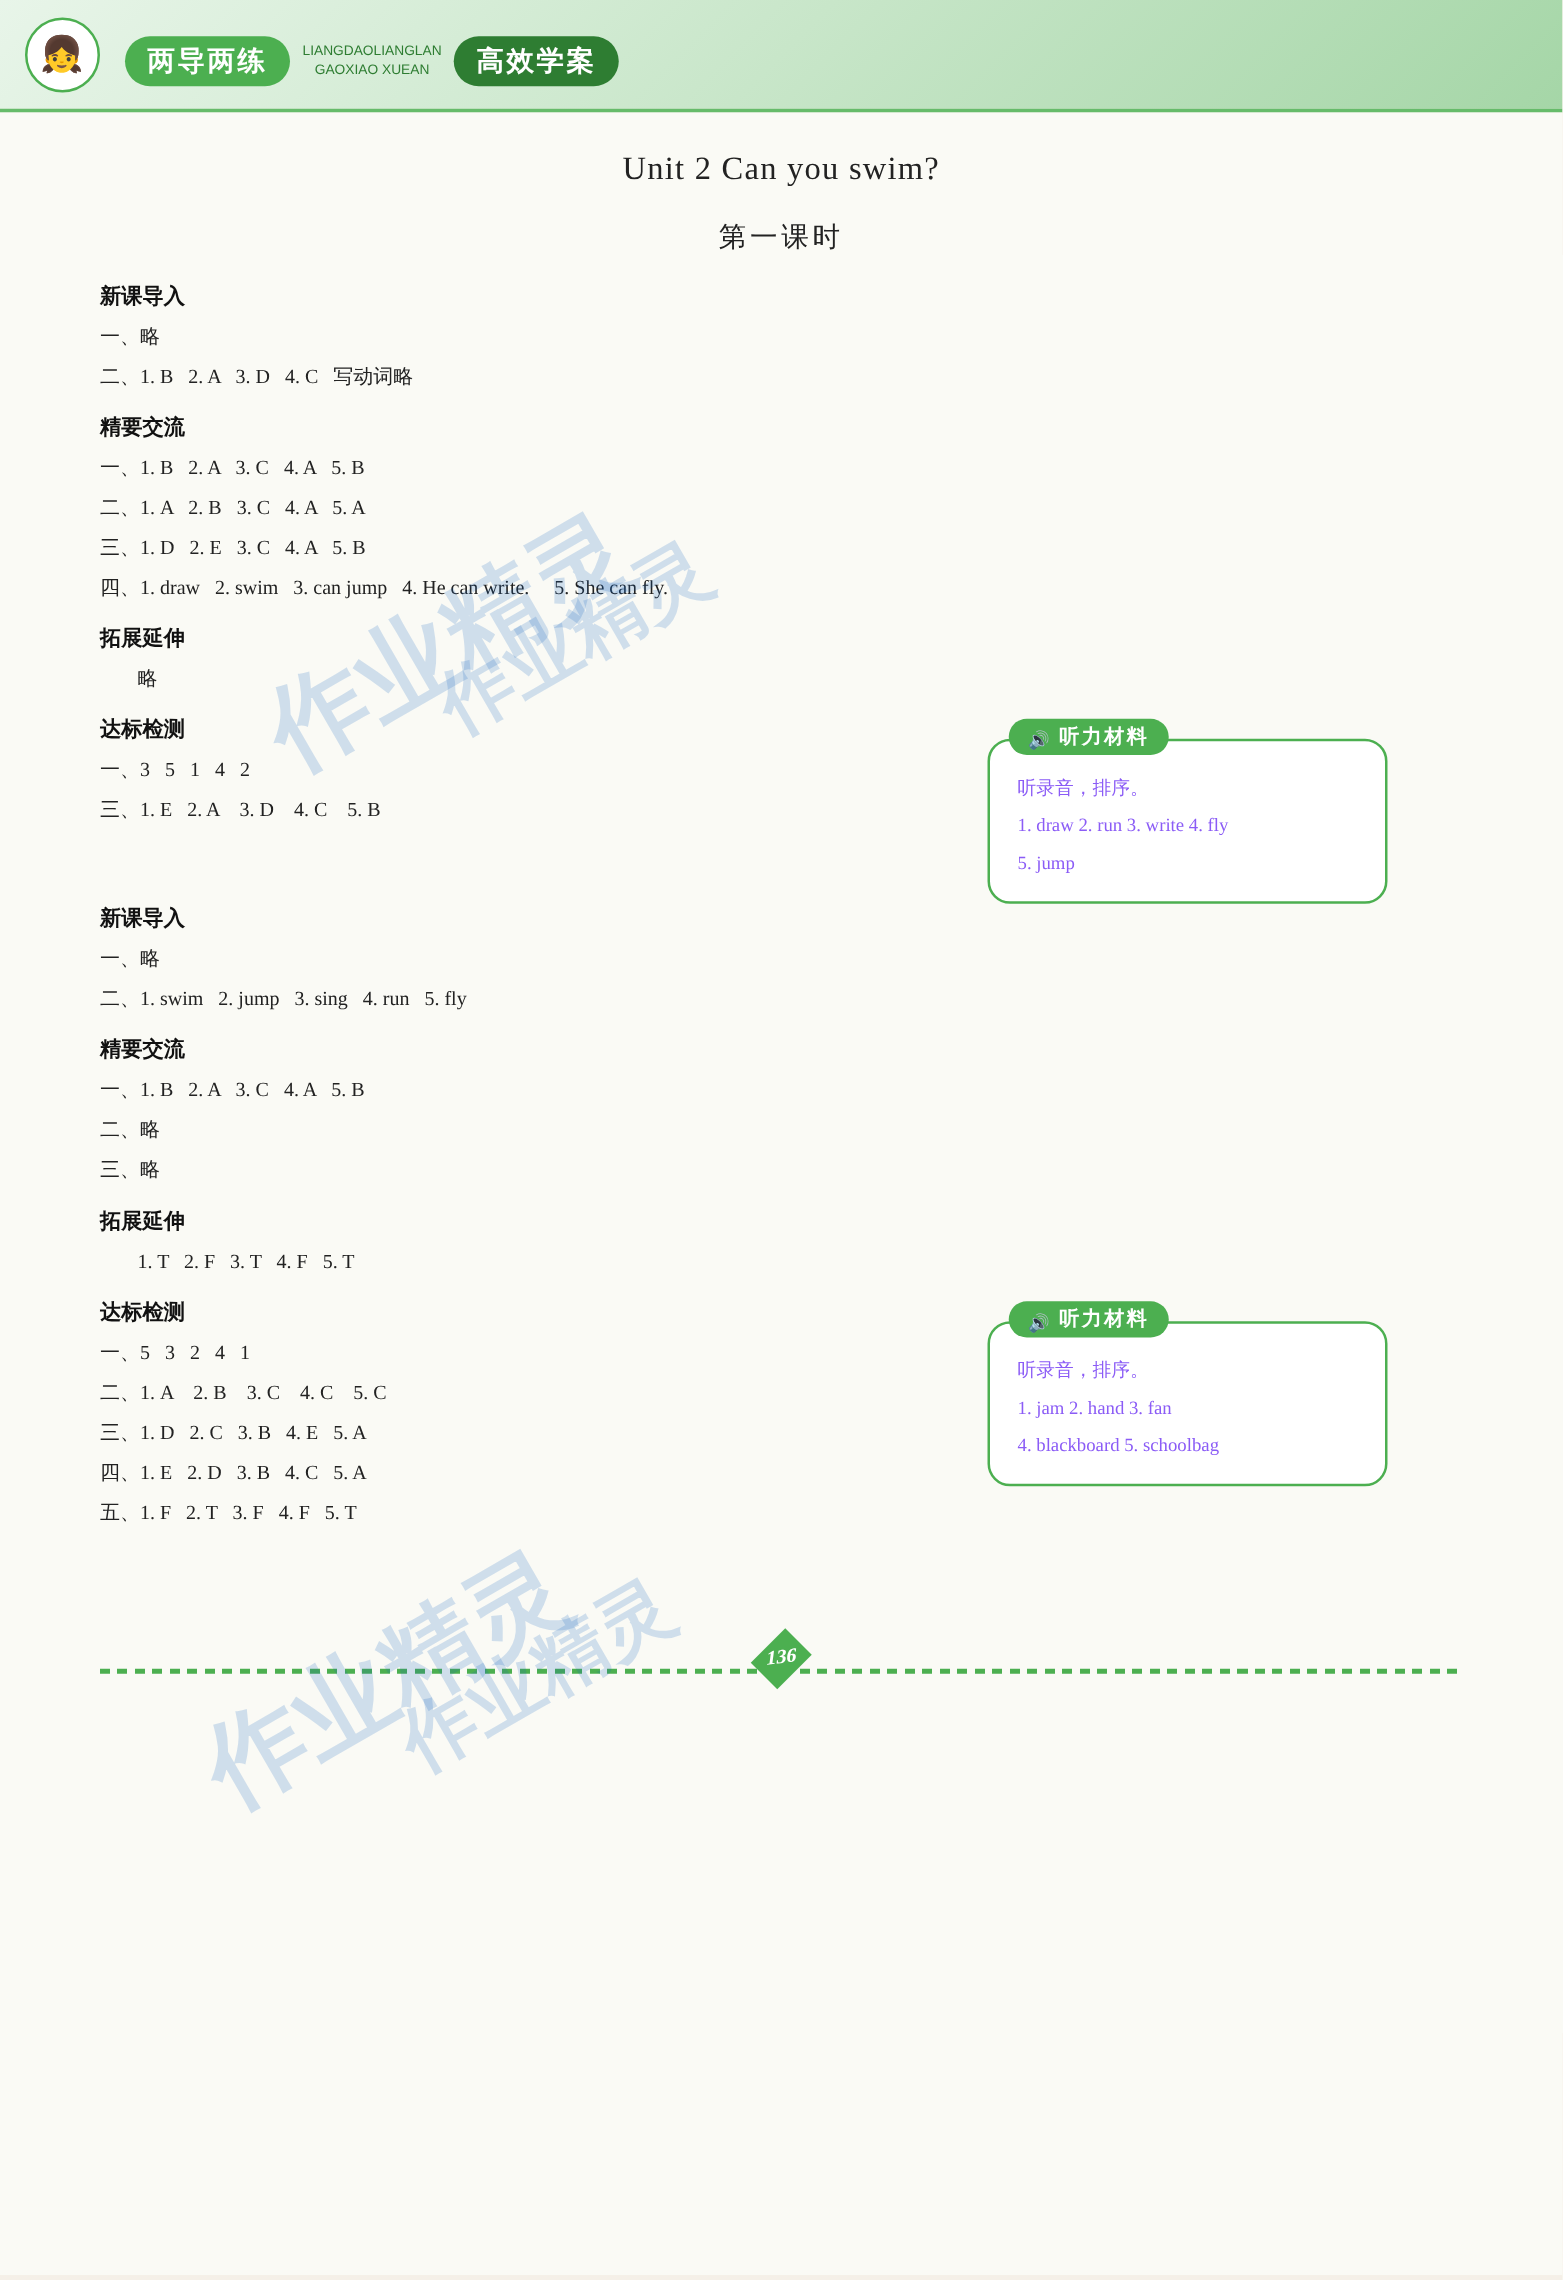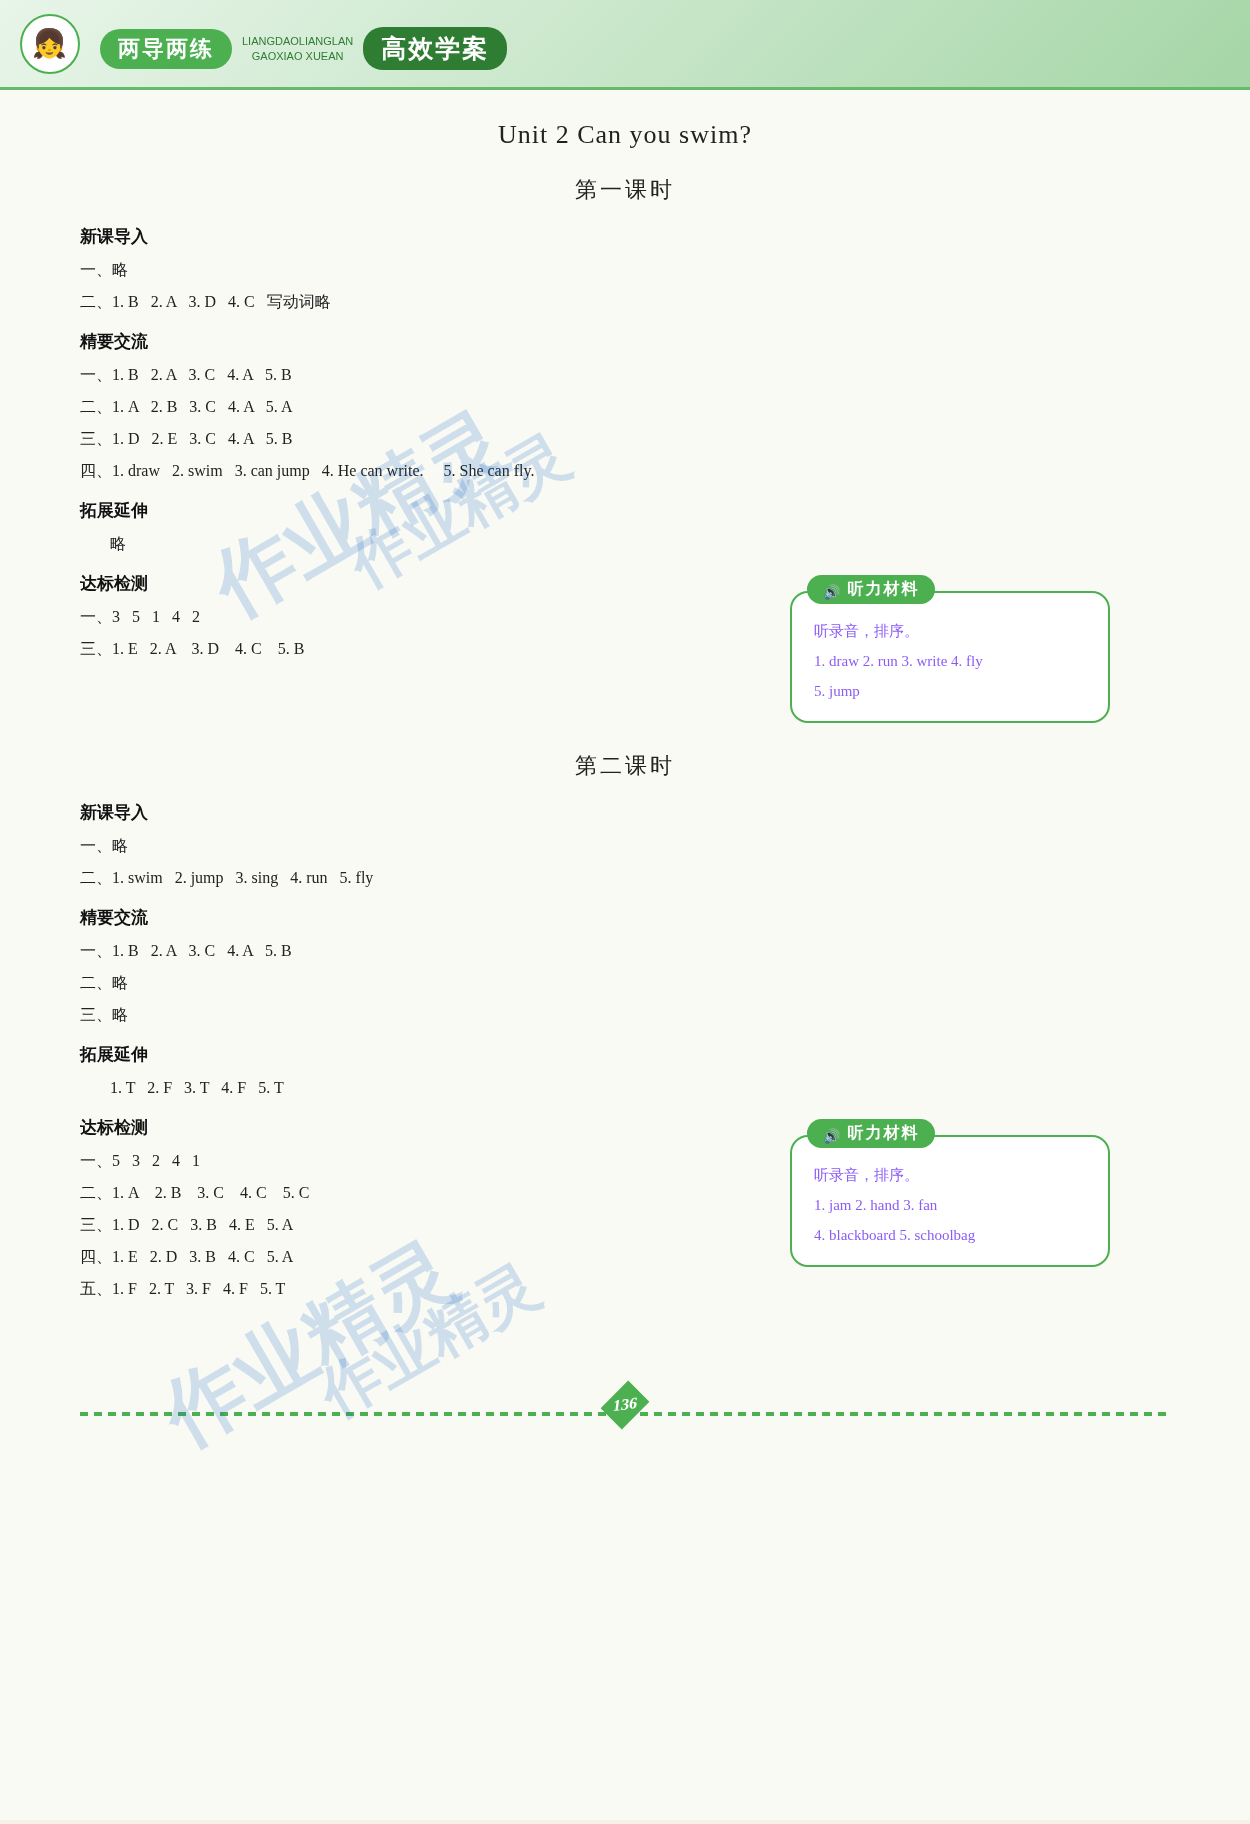--- a/index.html
+++ b/index.html
@@ -58,21 +58,21 @@
       font-size: 11px;
       text-align: center;
       line-height: 1.3;
       font-family: Arial, sans-serif;
     }
     .title-badge2 {
       background: #2e7d32;
       color: white;
       border-radius: 20px;
       padding: 5px 18px;
-      font-size: 25px;
+      font-size: 22px;
       font-weight: bold;
       font-family: "KaiTi", "楷体", serif;
       letter-spacing: 2px;
       text-align: center;
     }
 
     
     .main-content {
       padding: 30px 80px;
       background: #fafaf5;
@@ -264,21 +264,20 @@
         <span>听力材料</span>
       </div>
       <div class="listening-content">
         <div>听录音，排序。</div>
         <div>1. draw   2. run   3. write   4. fly</div>
         <div>5. jump</div>
       </div>
     </div>
   </div>
 
-  <div class="section-title" style="margin-top: 40px;">第二课时</div>
 
   <div class="subsection-label">新课导入</div>
   <div class="content-line">一、略</div>
   <div class="content-line">二、1. swim &nbsp; 2. jump &nbsp; 3. sing &nbsp; 4. run &nbsp; 5. fly</div>
 
   <div class="subsection-label">精要交流</div>
   <div class="content-line">一、1. B &nbsp; 2. A &nbsp; 3. C &nbsp; 4. A &nbsp; 5. B</div>
   <div class="content-line">二、略</div>
   <div class="content-line">三、略</div>
 

